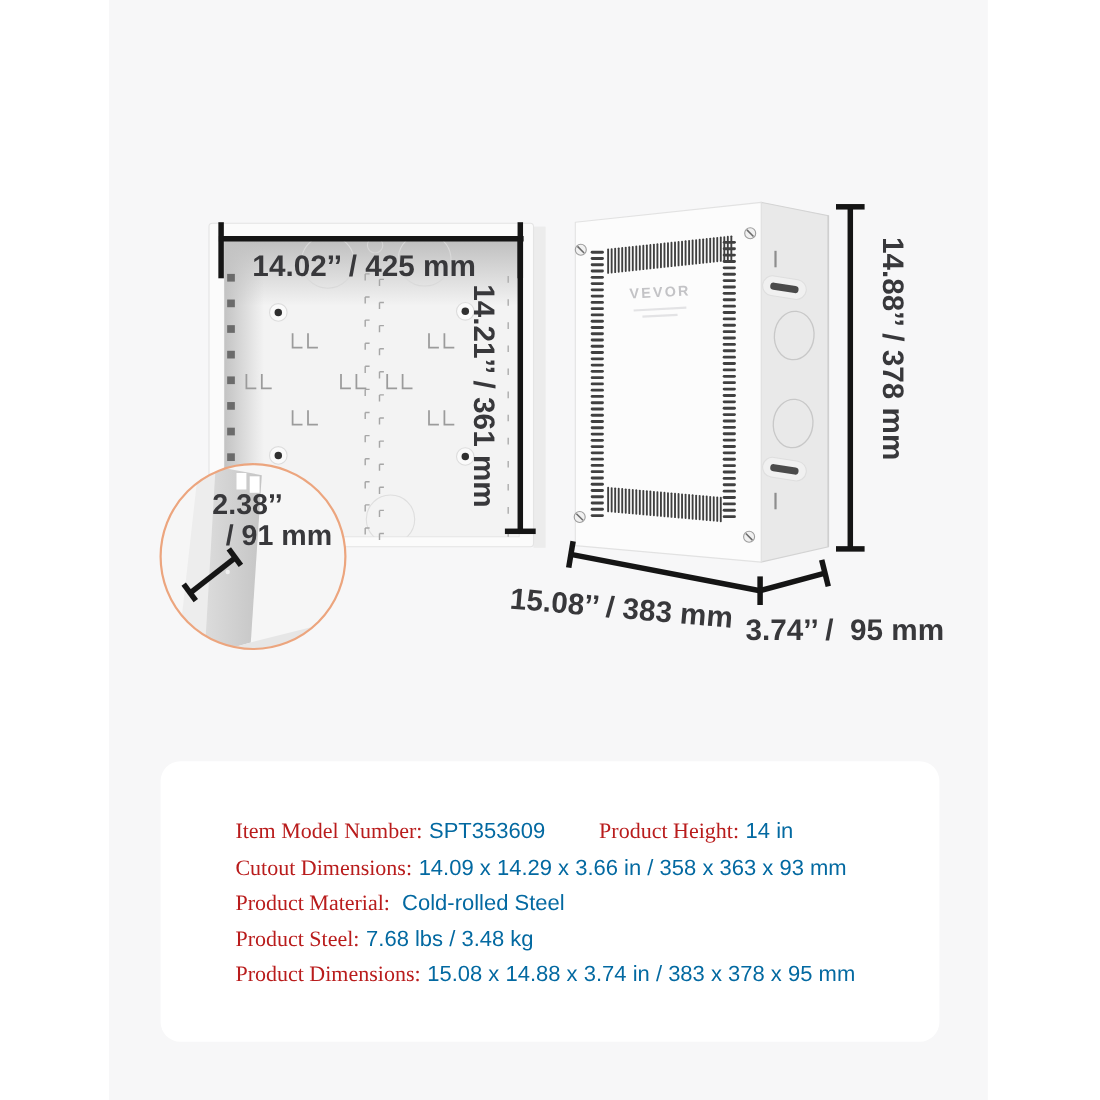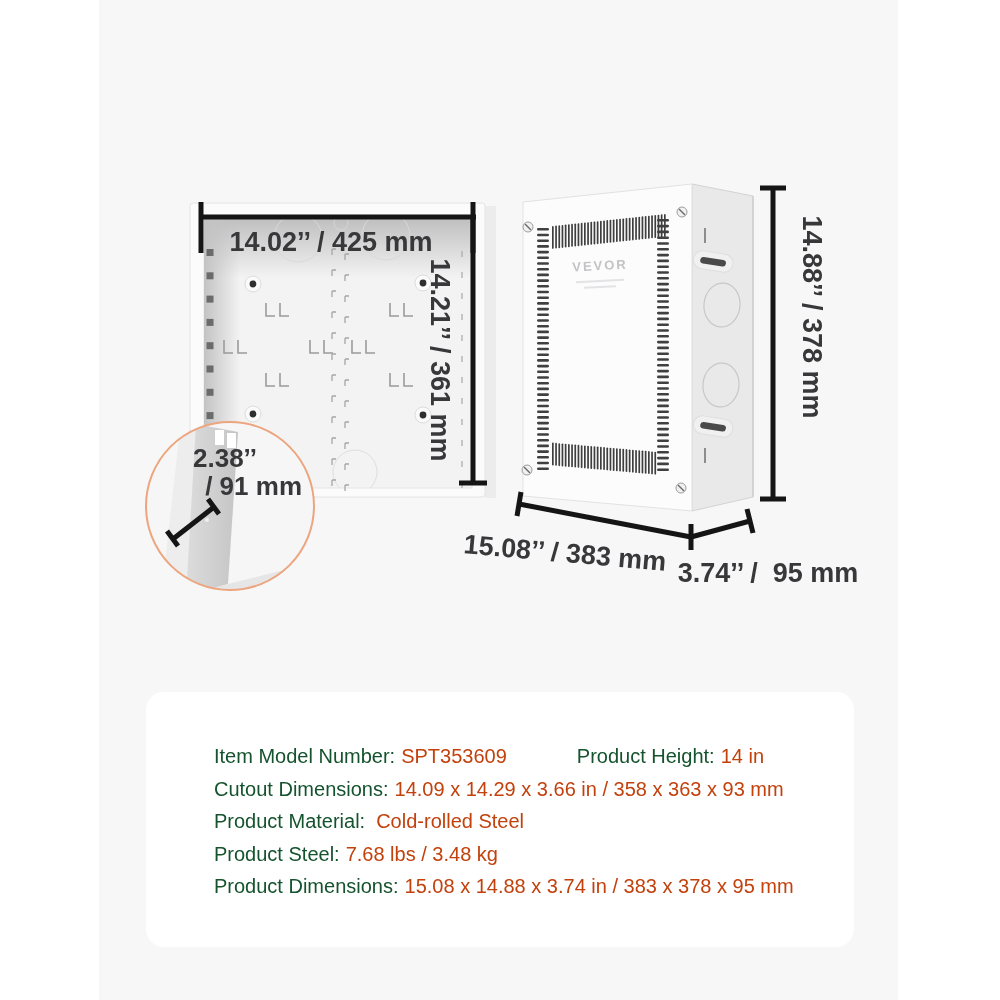--- a/index.html
+++ b/index.html
@@ -25,23 +25,23 @@
     font-weight:700;font-size:13px;letter-spacing:2px;color:#c3c3c6;
     transform:rotate(-3deg);
   }
   .logo-sub{position:absolute;z-index:2;background:#e3e3e5;height:2px;transform:rotate(-3deg);}
   .spec-card{
     position:absolute;z-index:2;left:146px;top:692px;width:708px;height:255px;
     background:#ffffff;border-radius:18px;
   }
   .spec-lines{position:absolute;left:68px;top:48px;}
   .spec-line{font-size:20px;line-height:32.5px;color:#3b3b3e;white-space:pre;}
-  .spec-label{color:#14532d;}
-  .spec-value{color:#c2410c;margin-left:6px;}
-  .spec-label.second{margin-left:70px;}
+  .spec-label{color:#b91c1c;font-family:Liberation Serif, serif;}
+  .spec-value{color:#0369a1;margin-left:6px;}
+  .spec-label.second{margin-left:49px;}
 </style>
 </head>
 <body>
 
 <div class="stage"></div>
 
 <svg id="diag" width="1000" height="1000" viewBox="0 0 1000 1000">
   <defs>
     <linearGradient id="gTop" x1="0" y1="0" x2="0" y2="1">
       <stop offset="0" stop-color="#bdbdbd"></stop>

